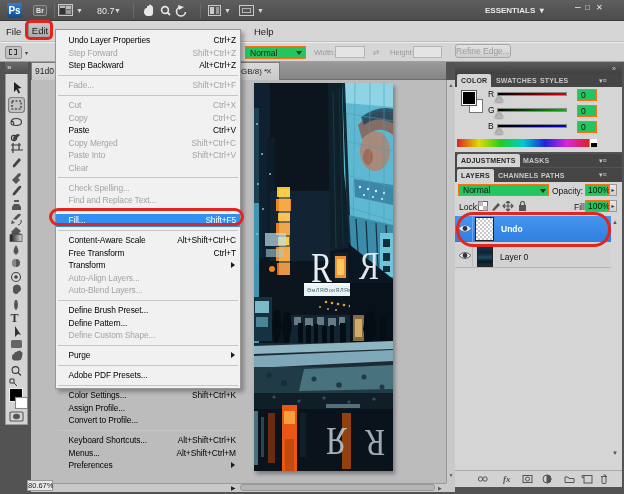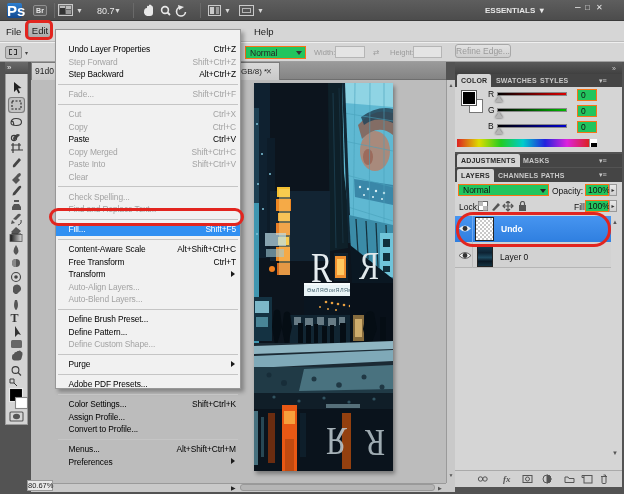--- a/index.html
+++ b/index.html
@@ -1,19 +1,19 @@
 <!DOCTYPE html>
 <html><head><meta charset="utf-8"><style>
 *{margin:0;padding:0;box-sizing:border-box}
 html,body{width:624px;height:494px;overflow:hidden;font-family:"Liberation Sans",sans-serif}
 #app{position:relative;width:624px;height:494px;background:#535353}
 .abs{position:absolute}
 
 #appbar{left:0;top:0;width:624px;height:21px;background:linear-gradient(#5e5e5e,#4c4c4c);border-bottom:1px solid #3a3a3a}
-#pslogo{left:7px;top:3px;width:15px;height:15px;background:linear-gradient(#2c7fd0,#134a92);color:#fff;font-size:15px;font-weight:bold;text-align:center;line-height:15px;border-radius:2px}
+#pslogo{left:7px;top:3px;width:15px;height:15px;background:linear-gradient(#2c7fd0,#134a92);color:#fff;font-size:10px;font-weight:bold;text-align:center;line-height:15px;border-radius:2px}
 #brbtn{left:33px;top:5px;width:14px;height:11px;background:#5e5e5e;border:1px solid #909090;border-radius:2px;color:#e5e5e5;font-size:7px;font-weight:bold;text-align:center;line-height:10px}
 .tbtxt{color:#e8e8e8;font-size:9px}
 .tbsep{top:3px;width:1px;height:15px;background:#3c3c3c;border-right:1px solid #6a6a6a}
 .dna{color:#d8d8d8;font-size:7px}
 
 #menubar{left:0;top:21px;width:624px;height:21px;background:#d6d6d6;border-bottom:1px solid #bdbdbd}
 .mitem{top:24px;height:16px;font-size:9.5px;color:#1a1a1a;line-height:16px;padding:0 6px}
 #editbtn{left:28px;top:22px;width:24px;height:17px;background:linear-gradient(#c8c8c8,#a8a8a8);border:1px solid #8f8f8f;border-radius:2px;color:#1a1a1a;font-size:9.5px;text-align:center;line-height:16px}
 
 #optbar{left:0;top:42px;width:624px;height:20px;background:#d6d6d6;border-top:1px solid #efefef;border-bottom:1px solid #9f9f9f}
@@ -30,21 +30,21 @@
 #vsb{left:446px;top:80px;width:9px;height:403px;background:#c9c9c9;border-left:1px solid #9a9a9a}
 #hsb{left:31px;top:483px;width:415px;height:9px;background:#c9c9c9;border-top:1px solid #9a9a9a}
 #zoombox{left:27px;top:480px;width:26px;height:11px;background:#e9e9e9;border:1px solid #9a9a9a;font-size:7.5px;color:#222;text-align:center;line-height:10px}
 #photo{left:254px;top:83px;width:139px;height:388px;box-shadow:2px 3px 4px rgba(0,0,0,.35)}
 
 #rdock{left:455px;top:62px;width:169px;height:432px;background:#535353}
 .ptab{position:absolute;height:13px;top:0;font-size:7px;font-weight:bold;color:#c9c9c9;padding:0 4px;line-height:14px;letter-spacing:0.2px}
 .ptab.act{background:#d5d5d5;color:#2a2a2a;border-radius:2px 2px 0 0}
 .pbody{background:#d5d5d5}
 
-#ddmenu{left:55px;top:29px;width:186px;height:360px;background:#f1f1f1;border:1px solid #979797;box-shadow:3px 3px 4px rgba(0,0,0,.3);padding-top:13px}
+#ddmenu{left:55px;top:29px;width:186px;height:360px;background:#f1f1f1;border:1px solid #979797;box-shadow:3px 3px 4px rgba(0,0,0,.3);padding-top:4px}
 .mi{height:12.5px;font-size:8.4px;letter-spacing:-0.1px;line-height:12.5px;color:#000;padding:0 12px 0 12.5px;position:relative;white-space:nowrap}
 .mi .sc{position:absolute;right:4px;top:0}
 .mi.dis{color:#a3a3a3}
 .mi.sel{background:#3190f2;color:#fff;padding-left:12.5px}
 .msep{height:7.5px;position:relative}
 .msep:after{content:"";position:absolute;left:2px;right:2px;top:3px;border-top:1px solid #c5c5c5}
 .arr{position:absolute;right:5px;top:2.5px;width:0;height:0;border-left:4px solid #1a1a1a;border-top:3.5px solid transparent;border-bottom:3.5px solid transparent}
 
 .red{border:3px solid #e2251f;position:absolute;background:transparent}
 </style></head><body>
@@ -468,20 +468,21 @@
     <div class="mi dis">Define Custom Shape...</div>
     <div class="msep"></div>
     <div class="mi">Purge<span class="arr"></span></div>
     <div class="msep"></div>
     <div class="mi">Adobe PDF Presets...</div>
     <div class="msep"></div>
     <div class="mi">Color Settings...<span class="sc">Shift+Ctrl+K</span></div>
     <div class="mi">Assign Profile...</div>
     <div class="mi">Convert to Profile...</div>
     <div class="msep"></div>
+    <div class="mi">Keyboard Shortcuts...<span class="sc">Alt+Shift+Ctrl+K</span></div>
     <div class="mi">Menus...<span class="sc">Alt+Shift+Ctrl+M</span></div>
     <div class="mi">Preferences<span class="arr"></span></div>
   </div>
 
   <div class="red" style="left:25px;top:20px;width:28px;height:20px;border-radius:5px"></div>
   <div class="red" style="left:49px;top:208px;width:195px;height:18px;border-radius:9px"></div>
   <div class="red" style="left:456px;top:212px;width:155px;height:35px;border-radius:17px"></div>
 </div>
 
 </body></html>

